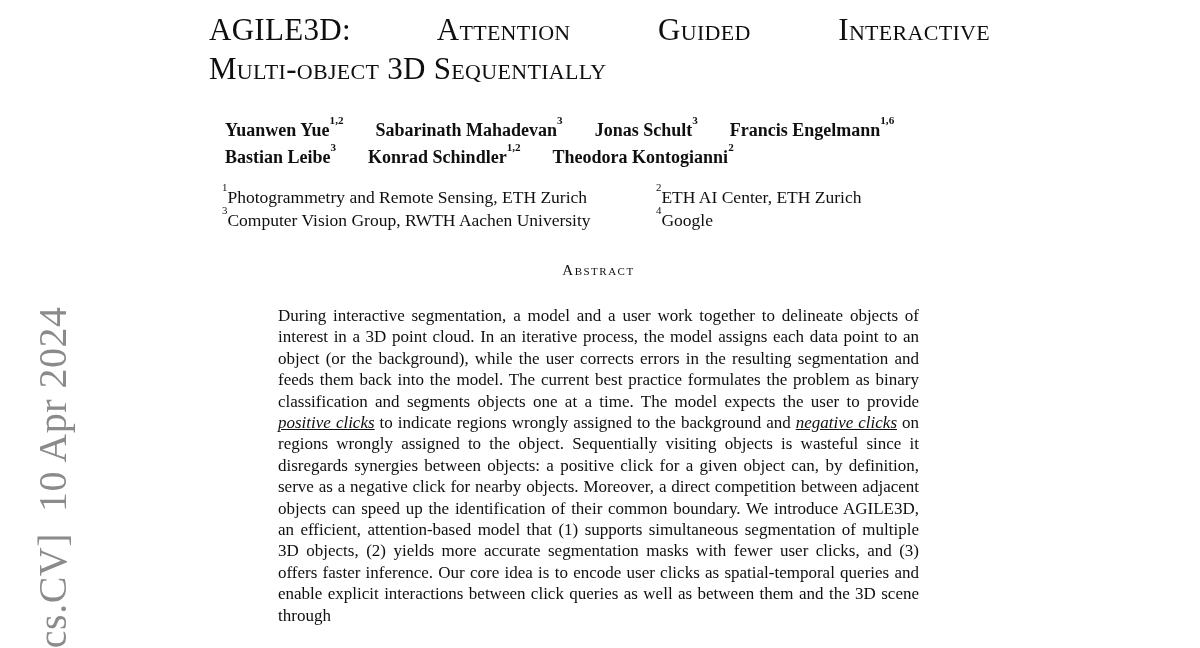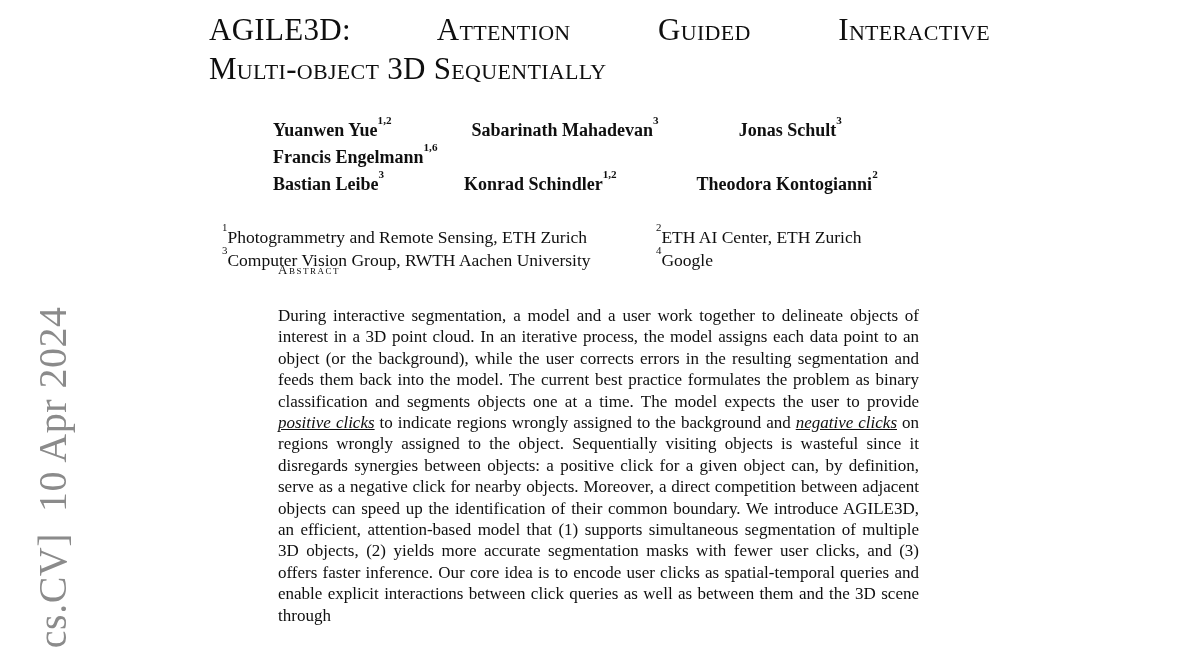--- a/index.html
+++ b/index.html
@@ -52,52 +52,51 @@
 
   .authors {
     position: absolute;
     left: 225px;
     top: 117px;
     width: 790px;
     font-size: 18px;
     font-weight: bold;
     line-height: 27px;
   }
-  .author { display: inline-block; margin-right: 32px; white-space: nowrap; margin-left: 48px; }
+  .author { display: inline-block; margin-right: 32px; white-space: nowrap; }
   .author:last-child { margin-right: 0; }
   sup.s {
     font-size: 62%;
     font-weight: inherit;
     position: relative;
     top: -0.45em;
     line-height: 0;
   }
 
   .affiliations {
     position: absolute;
     left: 222px;
     top: 186px;
     width: 760px;
     font-size: 17.5px;
     line-height: 22.5px;
     font-weight: normal;
-    margin-top: 40px;
   }
   .aff-row { white-space: nowrap; }
   .aff { display: inline-block; }
   .aff.first-col { width: 434px; }
 
   .abs-heading {
     position: absolute;
     left: 278px;
     top: 262px;
     width: 641px;
-    text-align: left;
+    text-align: center;
     font-variant: small-caps;
-    font-size: 13px;
+    font-size: 15px;
     letter-spacing: 1.5px;
   }
 
   .abs-body {
     position: absolute;
     left: 278px;
     top: 305px;
     width: 641px;
     font-size: 17px;
     line-height: 21.4px;

